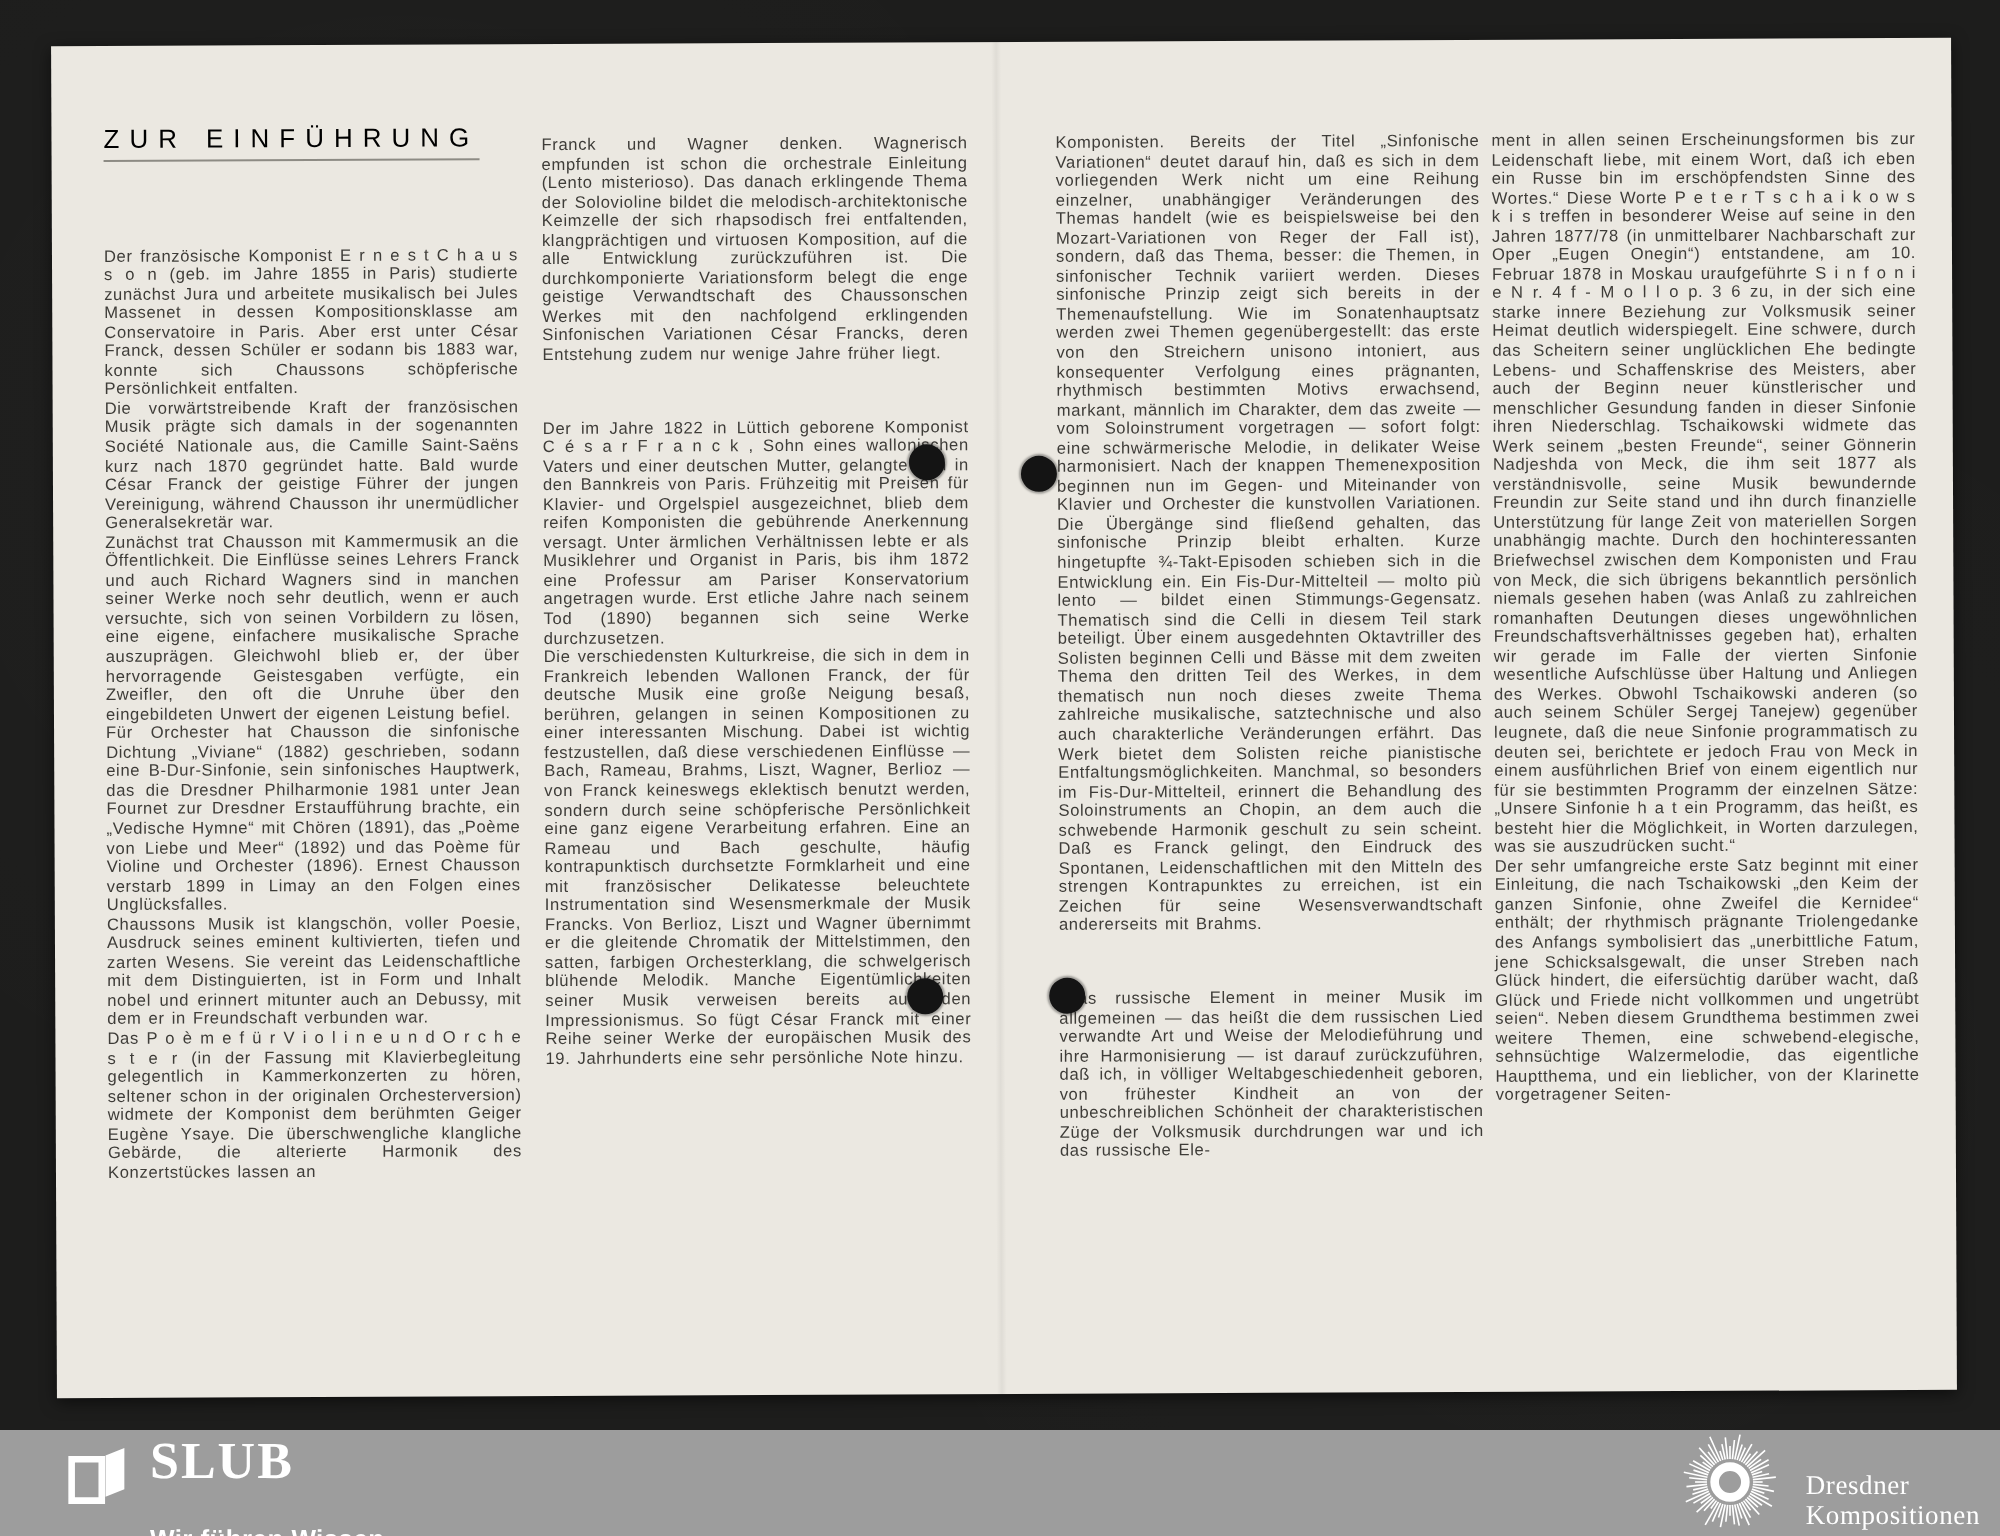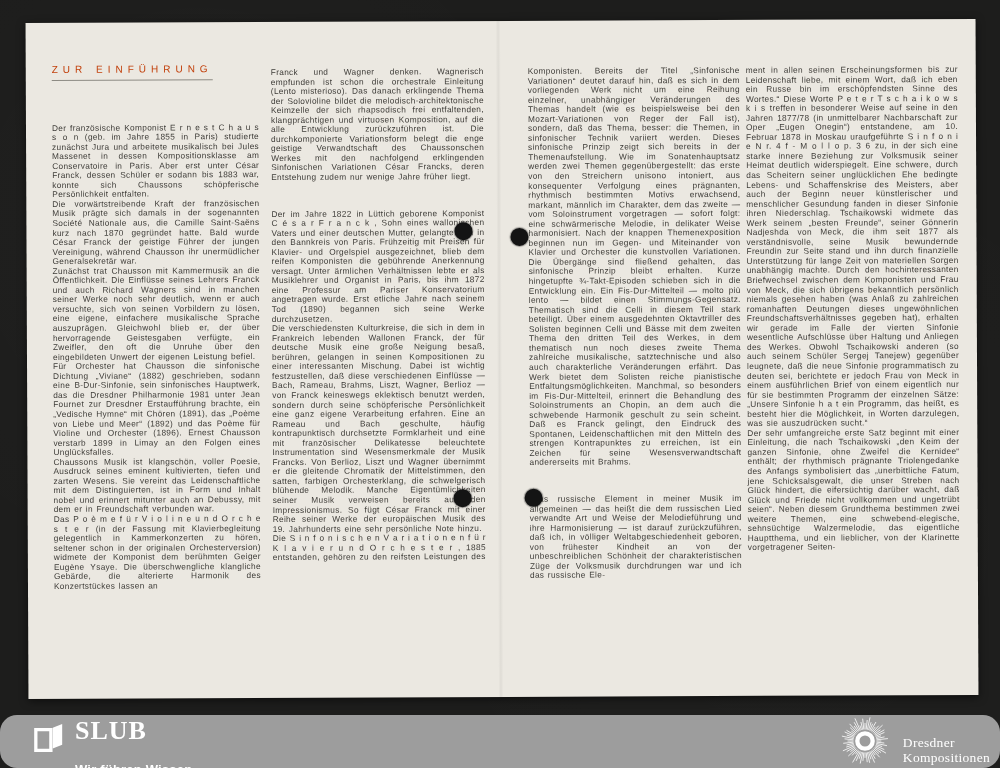--- a/index.html
+++ b/index.html
@@ -33,37 +33,36 @@
     color:#3e3c38;text-align:justify;
   }
   .col p{margin:0;}
   .col p.gap{margin-top:27px;}
   #col1{left:26px;width:207px;top:42px;}
   #col2{left:245px;width:213px;}
   #col3{left:502px;width:212px;}
   #col4{left:720px;width:212px;}
   .heading{
     display:inline-block;
-    font-size:10px;letter-spacing:5px;color:#c2410c;
+    font-size:13px;letter-spacing:5px;color:#000000;
     border-bottom:1px solid #8d8b84;padding-bottom:5px;
     margin:0 0 43px 0;font-weight:400;white-space:nowrap;
   }
   .hole{
     position:absolute;width:18px;height:18px;border-radius:50%;
     background:#141414;box-shadow:0 0 1px 1px rgba(20,20,20,0.35);
   }
   .hole.h1{left:428px;top:201px;}
   .hole.h2{left:484px;top:207px;}
   .hole.h3{left:426px;top:468px;}
   .hole.h4{left:497px;top:468px;}
   
   .footer-bar{
     position:absolute;left:0;top:715px;width:1000px;height:53px;
     background:#9d9d9d;
-    border-radius:17px;
   }
   .slub-block{position:absolute;left:33px;top:3px;display:flex;}
   .slub-logo{width:32px;height:34px;margin-top:4px;}
   .slub-text{margin-left:10px;}
   .slub-name{
     font-family:"Liberation Serif",serif;font-weight:bold;
     font-size:26px;line-height:26px;color:#ffffff;letter-spacing:1px;
   }
   .slub-tagline{
     font-size:13px;font-weight:bold;color:#ffffff;margin-top:18px;letter-spacing:0.2px;
@@ -91,21 +90,20 @@
     <p>Zunächst trat Chausson mit Kammermusik an die Öffentlichkeit. Die Einflüsse seines Lehrers Franck und auch Richard Wagners sind in manchen seiner Werke noch sehr deutlich, wenn er auch versuchte, sich von seinen Vorbildern zu lösen, eine eigene, einfachere musikalische Sprache auszuprägen. Gleichwohl blieb er, der über hervorragende Geistesgaben verfügte, ein Zweifler, den oft die Unruhe über den eingebildeten Unwert der eigenen Leistung befiel.</p>
     <p>Für Orchester hat Chausson die sinfonische Dichtung „Viviane“ (1882) geschrieben, sodann eine B-Dur-Sinfonie, sein sinfonisches Hauptwerk, das die Dresdner Philharmonie 1981 unter Jean Fournet zur Dresdner Erstaufführung brachte, ein „Vedische Hymne“ mit Chören (1891), das „Poème von Liebe und Meer“ (1892) und das Poème für Violine und Orchester (1896). Ernest Chausson verstarb 1899 in Limay an den Folgen eines Unglücksfalles.</p>
     <p>Chaussons Musik ist klangschön, voller Poesie, Ausdruck seines eminent kultivierten, tiefen und zarten Wesens. Sie vereint das Leidenschaftliche mit dem Distinguierten, ist in Form und Inhalt nobel und erinnert mitunter auch an Debussy, mit dem er in Freundschaft verbunden war.</p>
     <p>Das P o è m e  f ü r  V i o l i n e  u n d  O r c h e s t e r  (in der Fassung mit Klavierbegleitung gelegentlich in Kammerkonzerten zu hören, seltener schon in der originalen Orchesterversion) widmete der Komponist dem berühmten Geiger Eugène Ysaye. Die überschwengliche klangliche Gebärde, die alterierte Harmonik des Konzertstückes lassen an</p>
   </div>
 
   <div class="col" id="col2">
     <p>Franck und Wagner denken. Wagnerisch empfunden ist schon die orchestrale Einleitung (Lento misterioso). Das danach erklingende Thema der Solovioline bildet die melodisch-architektonische Keimzelle der sich rhapsodisch frei entfaltenden, klangprächtigen und virtuosen Komposition, auf die alle Entwicklung zurückzuführen ist. Die durchkomponierte Variationsform belegt die enge geistige Verwandtschaft des Chaussonschen Werkes mit den nachfolgend erklingenden Sinfonischen Variationen César Francks, deren Entstehung zudem nur wenige Jahre früher liegt.</p>
     <p class="gap">Der im Jahre 1822 in Lüttich geborene Komponist C é s a r  F r a n c k , Sohn eines wallonischen Vaters und einer deutschen Mutter, gelangte früh in den Bannkreis von Paris. Frühzeitig mit Preisen für Klavier- und Orgelspiel ausgezeichnet, blieb dem reifen Komponisten die gebührende Anerkennung versagt. Unter ärmlichen Verhältnissen lebte er als Musiklehrer und Organist in Paris, bis ihm 1872 eine Professur am Pariser Konservatorium angetragen wurde. Erst etliche Jahre nach seinem Tod (1890) begannen sich seine Werke durchzusetzen.</p>
     <p>Die verschiedensten Kulturkreise, die sich in dem in Frankreich lebenden Wallonen Franck, der für deutsche Musik eine große Neigung besaß, berühren, gelangen in seinen Kompositionen zu einer interessanten Mischung. Dabei ist wichtig festzustellen, daß diese verschiedenen Einflüsse — Bach, Rameau, Brahms, Liszt, Wagner, Berlioz — von Franck keineswegs eklektisch benutzt werden, sondern durch seine schöpferische Persönlichkeit eine ganz eigene Verarbeitung erfahren. Eine an Rameau und Bach geschulte, häufig kontrapunktisch durchsetzte Formklarheit und eine mit französischer Delikatesse beleuchtete Instrumentation sind Wesensmerkmale der Musik Francks. Von Berlioz, Liszt und Wagner übernimmt er die gleitende Chromatik der Mittelstimmen, den satten, farbigen Orchesterklang, die schwelgerisch blühende Melodik. Manche Eigentümlichkeiten seiner Musik verweisen bereits auf den Impressionismus. So fügt César Franck mit einer Reihe seiner Werke der europäischen Musik des 19. Jahrhunderts eine sehr persönliche Note hinzu.</p>
-    <p>Die S i n f o n i s c h e n  V a r i a t i o n e n  f ü r  K l a v i e r  u n d  O r c h e s t e r , 1885 entstanden, gehören zu den reifsten Leistungen des</p>
   </div>
 
   <div class="col" id="col3">
     <p>Komponisten. Bereits der Titel „Sinfonische Variationen“ deutet darauf hin, daß es sich in dem vorliegenden Werk nicht um eine Reihung einzelner, unabhängiger Veränderungen des Themas handelt (wie es beispielsweise bei den Mozart-Variationen von Reger der Fall ist), sondern, daß das Thema, besser: die Themen, in sinfonischer Technik variiert werden. Dieses sinfonische Prinzip zeigt sich bereits in der Themenaufstellung. Wie im Sonatenhauptsatz werden zwei Themen gegenübergestellt: das erste von den Streichern unisono intoniert, aus konsequenter Verfolgung eines prägnanten, rhythmisch bestimmten Motivs erwachsend, markant, männlich im Charakter, dem das zweite — vom Soloinstrument vorgetragen — sofort folgt: eine schwärmerische Melodie, in delikater Weise harmonisiert. Nach der knappen Themenexposition beginnen nun im Gegen- und Miteinander von Klavier und Orchester die kunstvollen Variationen. Die Übergänge sind fließend gehalten, das sinfonische Prinzip bleibt erhalten. Kurze hingetupfte ¾-Takt-Episoden schieben sich in die Entwicklung ein. Ein Fis-Dur-Mittelteil — molto più lento — bildet einen Stimmungs-Gegensatz. Thematisch sind die Celli in diesem Teil stark beteiligt. Über einem ausgedehnten Oktavtriller des Solisten beginnen Celli und Bässe mit dem zweiten Thema den dritten Teil des Werkes, in dem thematisch nun noch dieses zweite Thema zahlreiche musikalische, satztechnische und also auch charakterliche Veränderungen erfährt. Das Werk bietet dem Solisten reiche pianistische Entfaltungsmöglichkeiten. Manchmal, so besonders im Fis-Dur-Mittelteil, erinnert die Behandlung des Soloinstruments an Chopin, an dem auch die schwebende Harmonik geschult zu sein scheint. Daß es Franck gelingt, den Eindruck des Spontanen, Leidenschaftlichen mit den Mitteln des strengen Kontrapunktes zu erreichen, ist ein Zeichen für seine Wesensverwandtschaft andererseits mit Brahms.</p>
     <p class="gap">„Das russische Element in meiner Musik im allgemeinen — das heißt die dem russischen Lied verwandte Art und Weise der Melodieführung und ihre Harmonisierung — ist darauf zurückzuführen, daß ich, in völliger Weltabgeschiedenheit geboren, von frühester Kindheit an von der unbeschreiblichen Schönheit der charakteristischen Züge der Volksmusik durchdrungen war und ich das russische Ele-</p>
   </div>
 
   <div class="col" id="col4">
     <p>ment in allen seinen Erscheinungsformen bis zur Leidenschaft liebe, mit einem Wort, daß ich eben ein Russe bin im erschöpfendsten Sinne des Wortes.“ Diese Worte P e t e r  T s c h a i k o w s k i s  treffen in besonderer Weise auf seine in den Jahren 1877/78 (in unmittelbarer Nachbarschaft zur Oper „Eugen Onegin“) entstandene, am 10. Februar 1878 in Moskau uraufgeführte S i n f o n i e  N r. 4  f - M o l l  o p. 3 6  zu, in der sich eine starke innere Beziehung zur Volksmusik seiner Heimat deutlich widerspiegelt. Eine schwere, durch das Scheitern seiner unglücklichen Ehe bedingte Lebens- und Schaffenskrise des Meisters, aber auch der Beginn neuer künstlerischer und menschlicher Gesundung fanden in dieser Sinfonie ihren Niederschlag. Tschaikowski widmete das Werk seinem „besten Freunde“, seiner Gönnerin Nadjeshda von Meck, die ihm seit 1877 als verständnisvolle, seine Musik bewundernde Freundin zur Seite stand und ihn durch finanzielle Unterstützung für lange Zeit von materiellen Sorgen unabhängig machte. Durch den hochinteressanten Briefwechsel zwischen dem Komponisten und Frau von Meck, die sich übrigens bekanntlich persönlich niemals gesehen haben (was Anlaß zu zahlreichen romanhaften Deutungen dieses ungewöhnlichen Freundschaftsverhältnisses gegeben hat), erhalten wir gerade im Falle der vierten Sinfonie wesentliche Aufschlüsse über Haltung und Anliegen des Werkes. Obwohl Tschaikowski anderen (so auch seinem Schüler Sergej Tanejew) gegenüber leugnete, daß die neue Sinfonie programmatisch zu deuten sei, berichtete er jedoch Frau von Meck in einem ausführlichen Brief von einem eigentlich nur für sie bestimmten Programm der einzelnen Sätze: „Unsere Sinfonie h a t ein Programm, das heißt, es besteht hier die Möglichkeit, in Worten darzulegen, was sie auszudrücken sucht.“</p>
     <p>Der sehr umfangreiche erste Satz beginnt mit einer Einleitung, die nach Tschaikowski „den Keim der ganzen Sinfonie, ohne Zweifel die Kernidee“ enthält; der rhythmisch prägnante Triolengedanke des Anfangs symbolisiert das „unerbittliche Fatum, jene Schicksalsgewalt, die unser Streben nach Glück hindert, die eifersüchtig darüber wacht, daß Glück und Friede nicht vollkommen und ungetrübt seien“. Neben diesem Grundthema bestimmen zwei weitere Themen, eine schwebend-elegische, sehnsüchtige Walzermelodie, das eigentliche Hauptthema, und ein lieblicher, von der Klarinette vorgetragener Seiten-</p>

